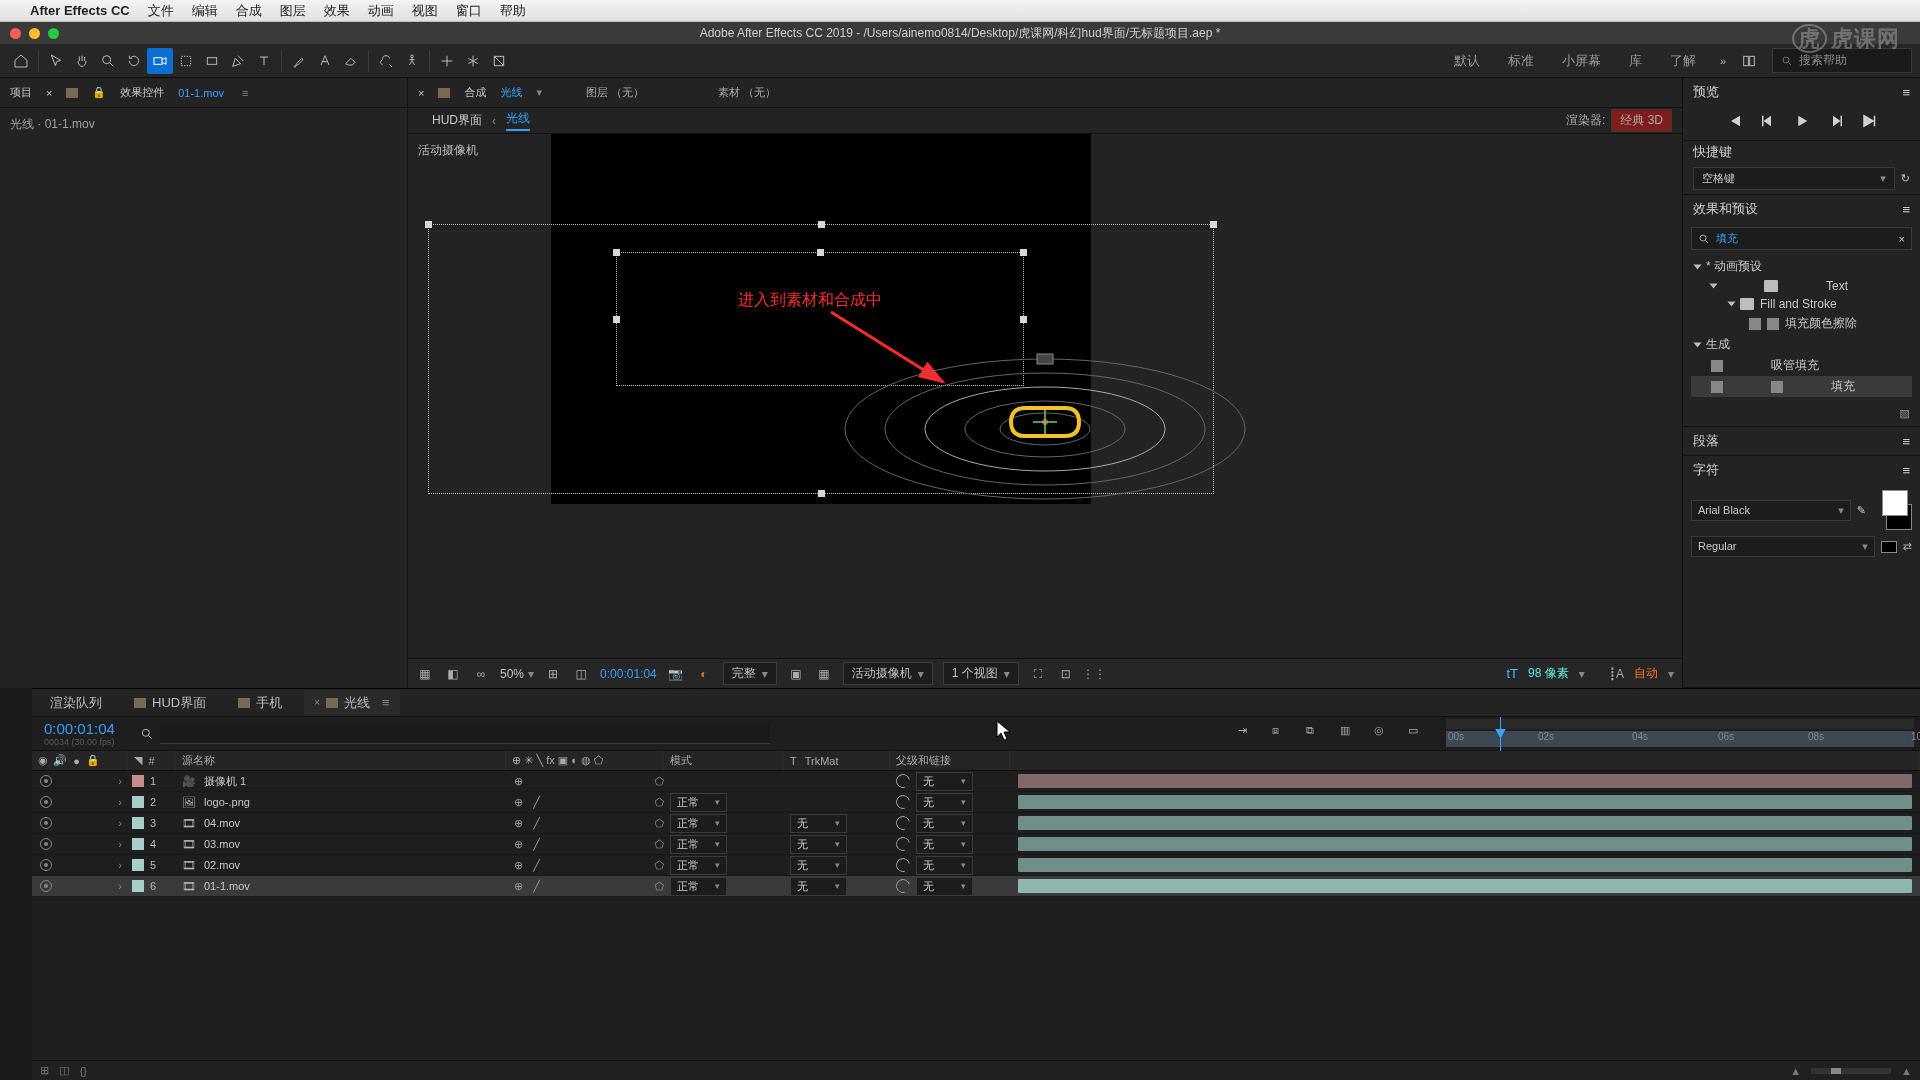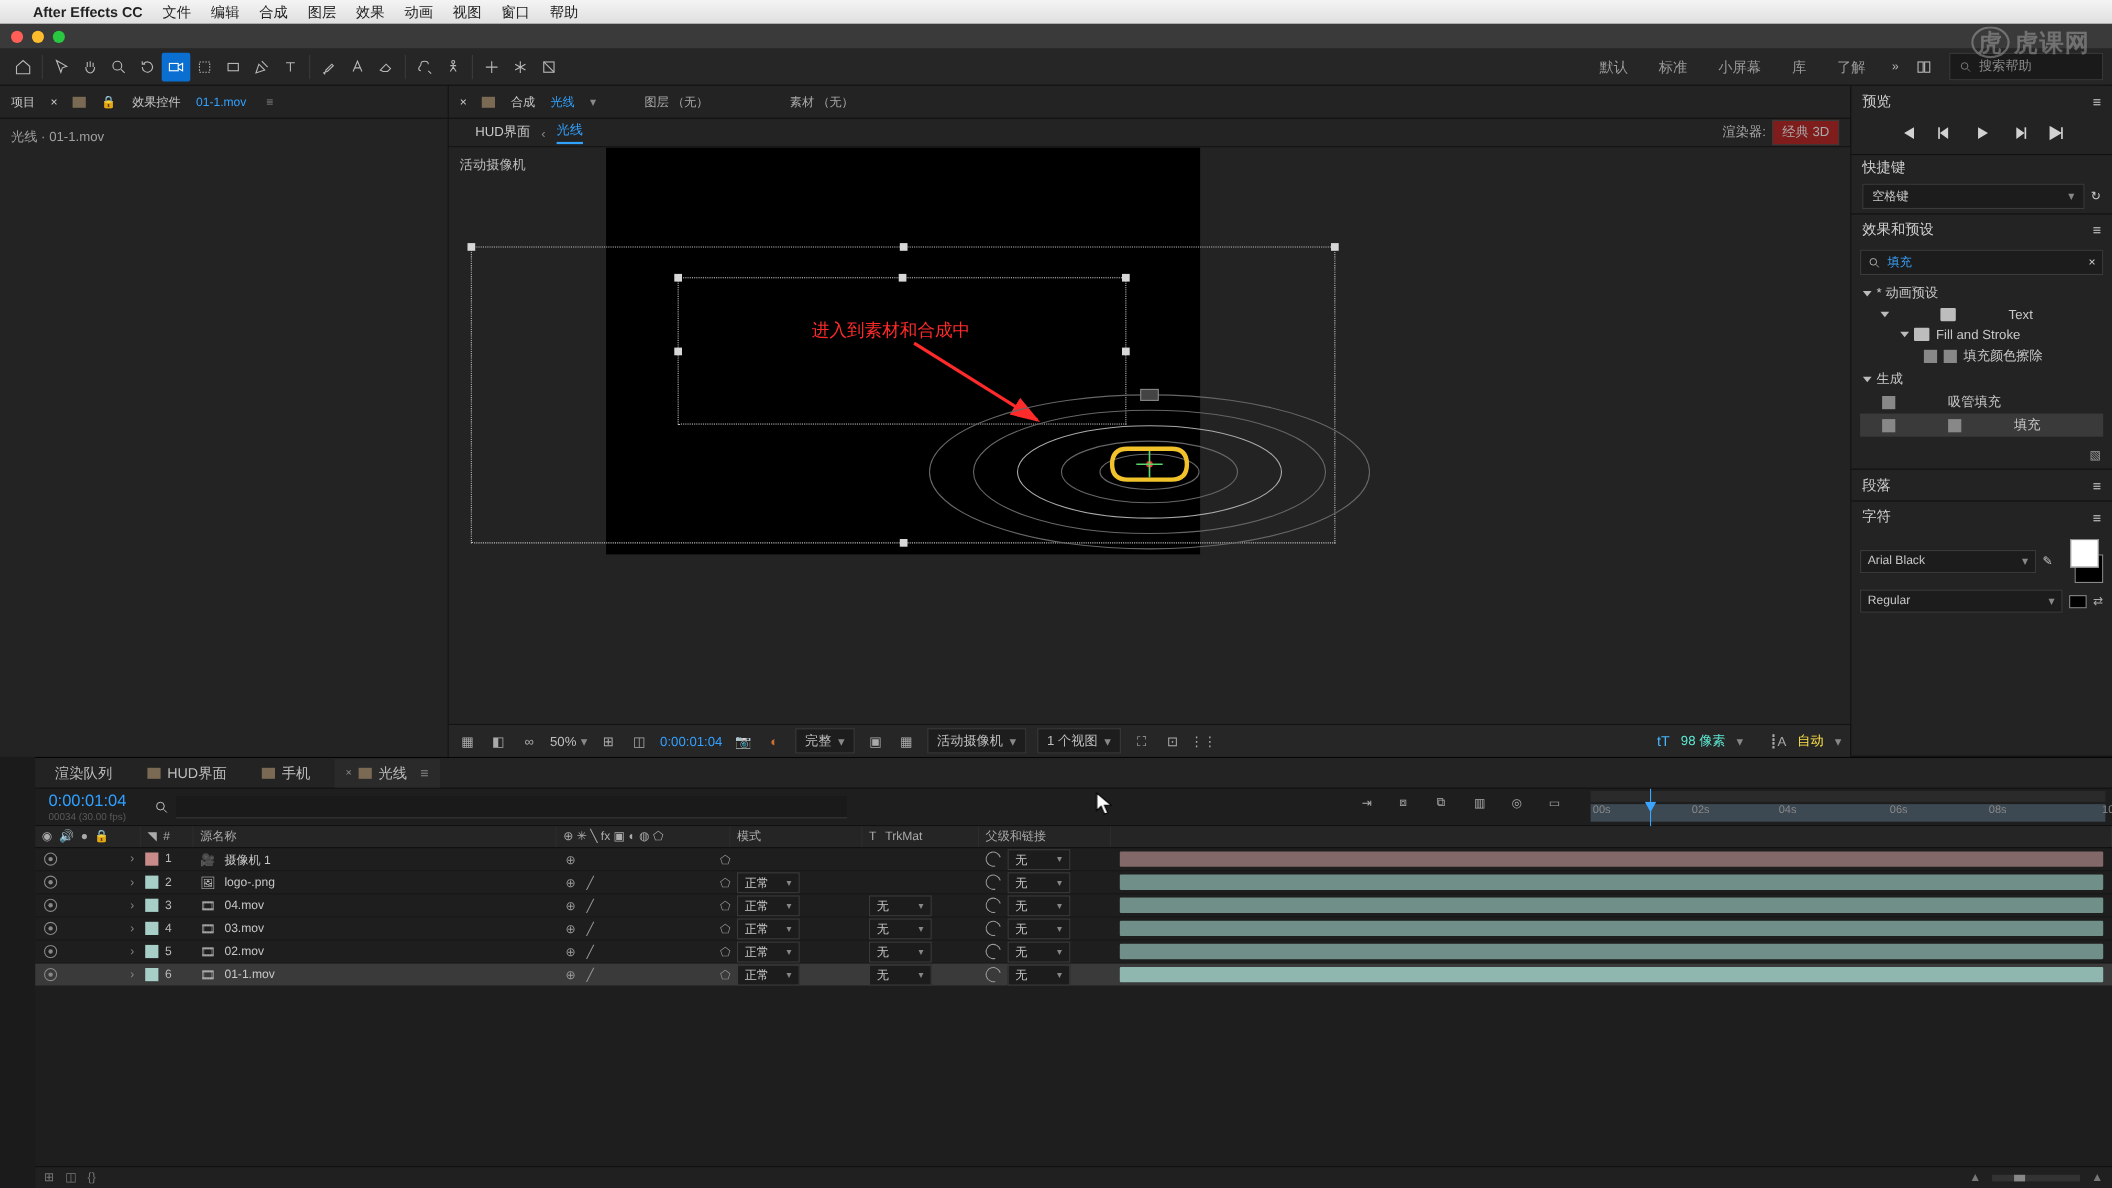--- a/index.html
+++ b/index.html
@@ -169,20 +169,21 @@
   <span>窗口</span>
   <span>帮助</span>
 </div>
 
 <div class="title-bar">
   <div class="traffic">
     <div class="dot r"></div>
     <div class="dot y"></div>
     <div class="dot g"></div>
   </div>
+  <div class="title">Adobe After Effects CC 2019 - /Users/ainemo0814/Desktop/虎课网/科幻hud界面/无标题项目.aep *</div>
 </div>
 
 <div class="toolbar">
   <div class="tool-btn">
       <svg viewBox="0 0 24 24">
         <path class="i" d="M3 11l9-8 9 8v10H3z"></path>
       </svg>
     </div>
   <div class="tool-sep"></div>
   <div class="tool-btn">
@@ -405,21 +406,21 @@
           <span style="color:#888">▾</span>
         </div>
       <div class="vf-icon">⛶</div>
       <div class="vf-icon">⊡</div>
       <div class="vf-icon">⋮⋮</div>
       <div style="flex:1"></div>
       <span style="color:#46b6ff;font-size:13px">tT</span>
       <span style="color:#5eead4">98 像素</span>
         <span style="color:#888">▾</span>
       <span style="margin-left:14px;color:#aaa">┋A</span>
-      <span style="color:#fde047">自动</span>
+      <span style="color:#f97316">自动</span>
         <span style="color:#888">▾</span>
     </div>
   </div>
 
   <div class="col-right">
     <div class="r-section">
       <div class="hdr">
           <span>预览</span>
           <span class="menu">≡</span>
         </div>
@@ -578,21 +579,21 @@
       <span class="ico">⧉</span>
       <span class="ico">▥</span>
       <span class="ico">◎</span>
       <span class="ico">▭</span>
     </div>
     <div class="tl-ruler-wrap">
       <div class="tl-ruler"></div>
       <div class="tl-work"></div>
       <span class="tl-tick" style="left:8px">00s</span>
       <span class="tl-tick" style="left:98px">02s</span>
-      <span class="tl-tick" style="left:177px">04s</span>
+      <span class="tl-tick" style="left:192px">04s</span>
       <span class="tl-tick" style="left:278px">06s</span>
       <span class="tl-tick" style="left:368px">08s</span>
       <span class="tl-tick" style="left:471px">10s</span>
       <div class="cti" style="left:60px">
           <div class="head"></div>
         </div>
     </div>
   </div>
   <div class="tl-cols">
     <div class="cc eye">

